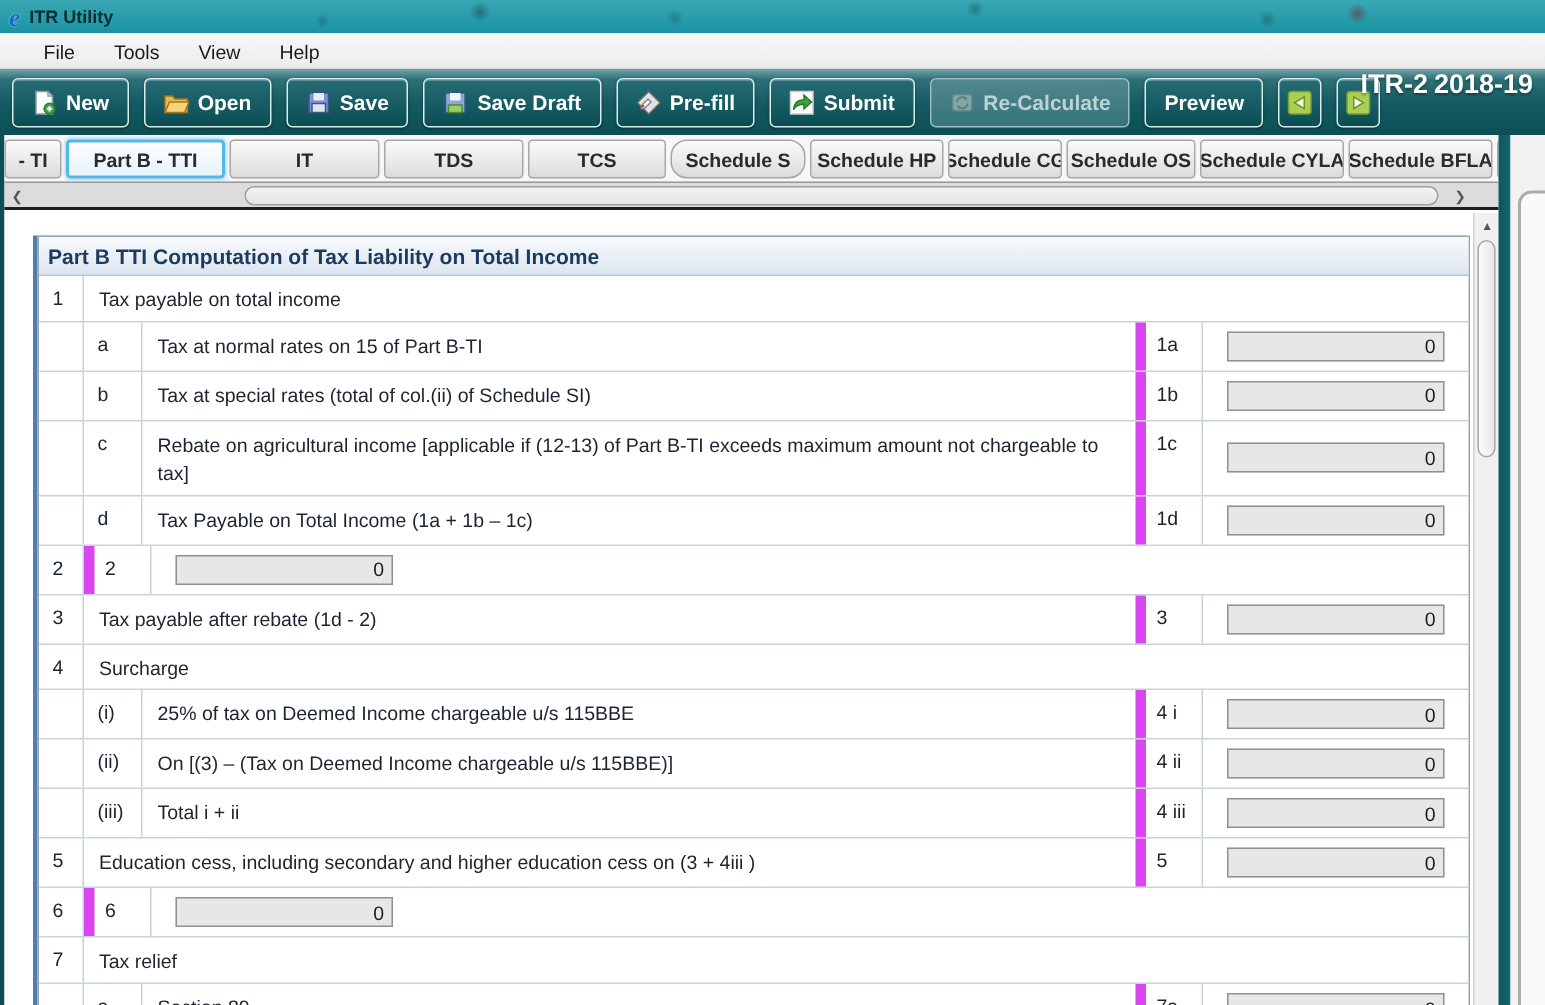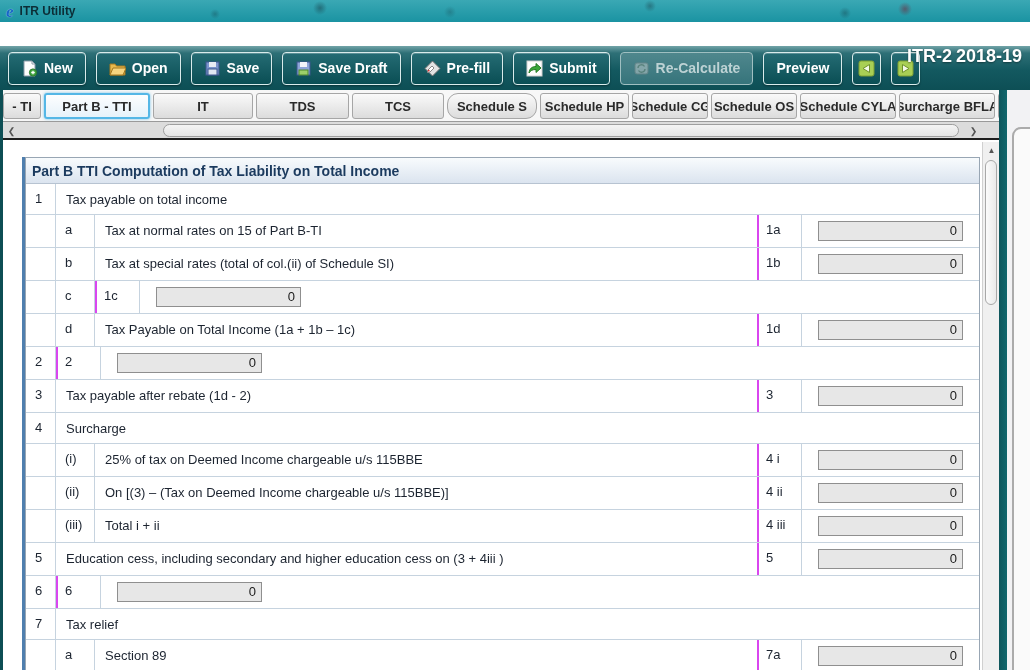--- a/index.html
+++ b/index.html
@@ -82,21 +82,21 @@
     padding:5px 0 0 6px; }
   .t-row { display:flex; border-top:1px solid #c6d3df; align-items:stretch; }
   .t-row:first-of-type { border-top:none; }
   .t-row.item { min-height:33px; }
   .t-row.sec { min-height:26px; }
   .c-num { width:30px; flex:none; border-right:1px solid #c6d3df; padding:7px 0 0 9px;
     font-size:13px; color:#1c2430; }
   .c-sub { width:39px; flex:none; border-right:1px solid #c6d3df; padding:7px 0 0 9px;
     font-size:13px; color:#1c2430; }
   .c-desc { flex:1; padding:7px 8px 4px 10px; font-size:13px; color:#1c2430; line-height:1.45; }
-  .c-code { width:44px; flex:none; border-left:2px solid #d946ef; padding:7px 0 0 7px;
+  .c-code { width:44px; flex:none; border-left:7px solid #d946ef; padding:7px 0 0 7px;
     font-size:13px; color:#1c2430; white-space:nowrap; }
   .c-val { width:178px; flex:none; border-left:1px solid #c6d3df; display:flex;
     align-items:center; justify-content:flex-end; padding-right:16px; }
   input.val { width:145px; height:20px; background:#e7e7e7; border:1px solid #8f8f8f;
     text-align:right; font-family:"Liberation Sans",sans-serif; font-size:13px; color:#1a1a1a;
     padding:0 5px; }
 
   
   .vscroll { position:absolute; left:979px; top:2px; width:17px; height:528px; background:#f0f0f0;
     border-left:1px solid #d0d0d0; }
@@ -108,20 +108,26 @@
 </head>
 <body>
 
 <div id="app">
 
   <div class="titlebar">
     <span class="ie-glyph">e</span>
     <span class="win-title">ITR Utility</span>
   </div>
 
+  <div class="menubar">
+      <span class="menu-item">File</span>
+      <span class="menu-item">Tools</span>
+      <span class="menu-item">View</span>
+      <span class="menu-item">Help</span>
+    </div>
 
   <div class="toolbar">
       <div class="tbtn">
         <span class="ticon">
           <svg viewBox="0 0 17 17">
             <path d="M3 1h8l3 3v12H3z" fill="#fdfdfd" stroke="#8a9aa8"></path>
             <path d="M11 1v3h3" fill="none" stroke="#8a9aa8"></path>
             <circle cx="12" cy="12.5" r="3.6" fill="#3fa53f" stroke="#2c7d2c"></circle>
             <path d="M12 10.7v3.6M10.2 12.5h3.6" stroke="#fff" stroke-width="1.3"></path>
           </svg>
@@ -236,21 +242,21 @@
       <div class="tab" style="width: 76px;">
         <span>Schedule CG</span>
       </div>
       <div class="tab" style="width: 86px;">
         <span>Schedule OS</span>
       </div>
       <div class="tab" style="width: 96px;">
         <span>Schedule CYLA</span>
       </div>
       <div class="tab" style="width: 96px;">
-        <span>Surcharge BFLA</span>
+        <span>Schedule BFLA</span>
       </div>
       <div class="tab" style="width: 30px;">
         <span>S</span>
       </div>
     </div>
 
   <div class="hscroll">
     <div class="hs-arrow left">❮</div>
     <div class="hs-thumb"></div>
     <div class="hs-arrow right">❯</div>
@@ -279,20 +285,21 @@
             <div class="c-sub">b</div>
             <div class="c-desc">Tax at special rates (total of col.(ii) of Schedule SI)</div>
             <div class="c-code">1b</div>
             <div class="c-val">
               <input class="val" readonly="" value="0" style="">
             </div>
           </div>
           <div class="t-row item">
             <div class="c-num"></div>
             <div class="c-sub">c</div>
+            <div class="c-desc">Rebate on agricultural income [applicable if (12-13) of Part B-TI exceeds maximum amount not chargeable to tax]</div>
             <div class="c-code">1c</div>
             <div class="c-val">
               <input class="val" readonly="" value="0" style="">
             </div>
           </div>
           <div class="t-row item">
             <div class="c-num"></div>
             <div class="c-sub">d</div>
             <div class="c-desc">Tax Payable on Total Income (1a + 1b – 1c)</div>
             <div class="c-code">1d</div>

